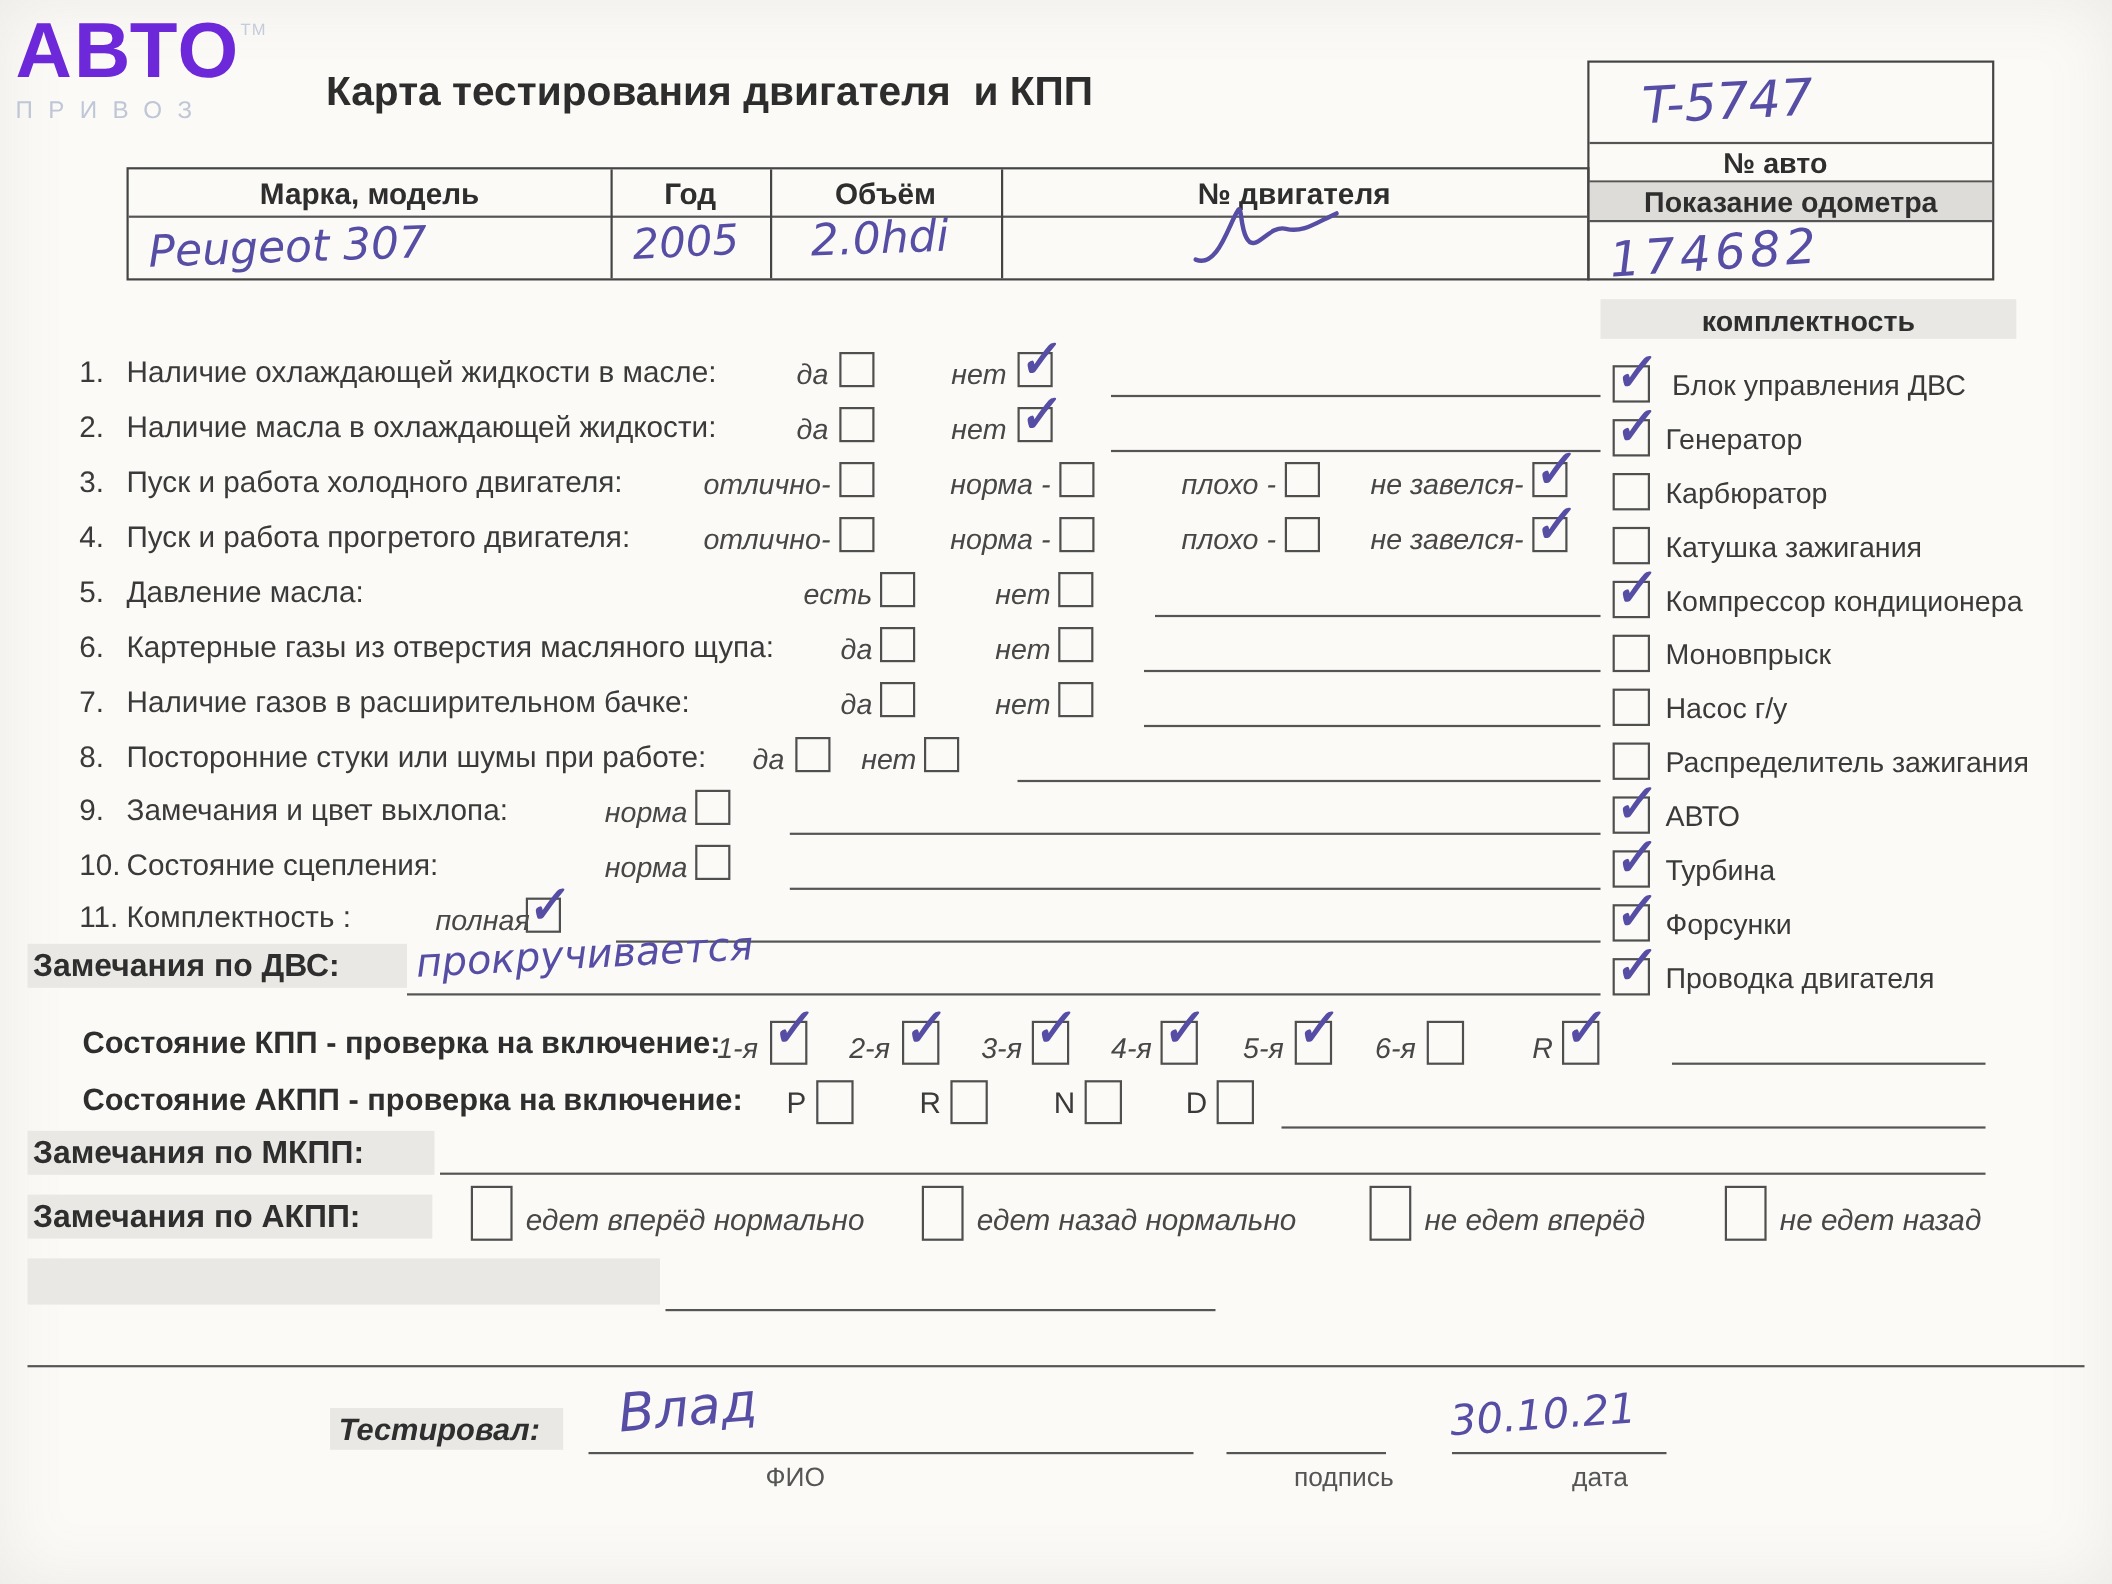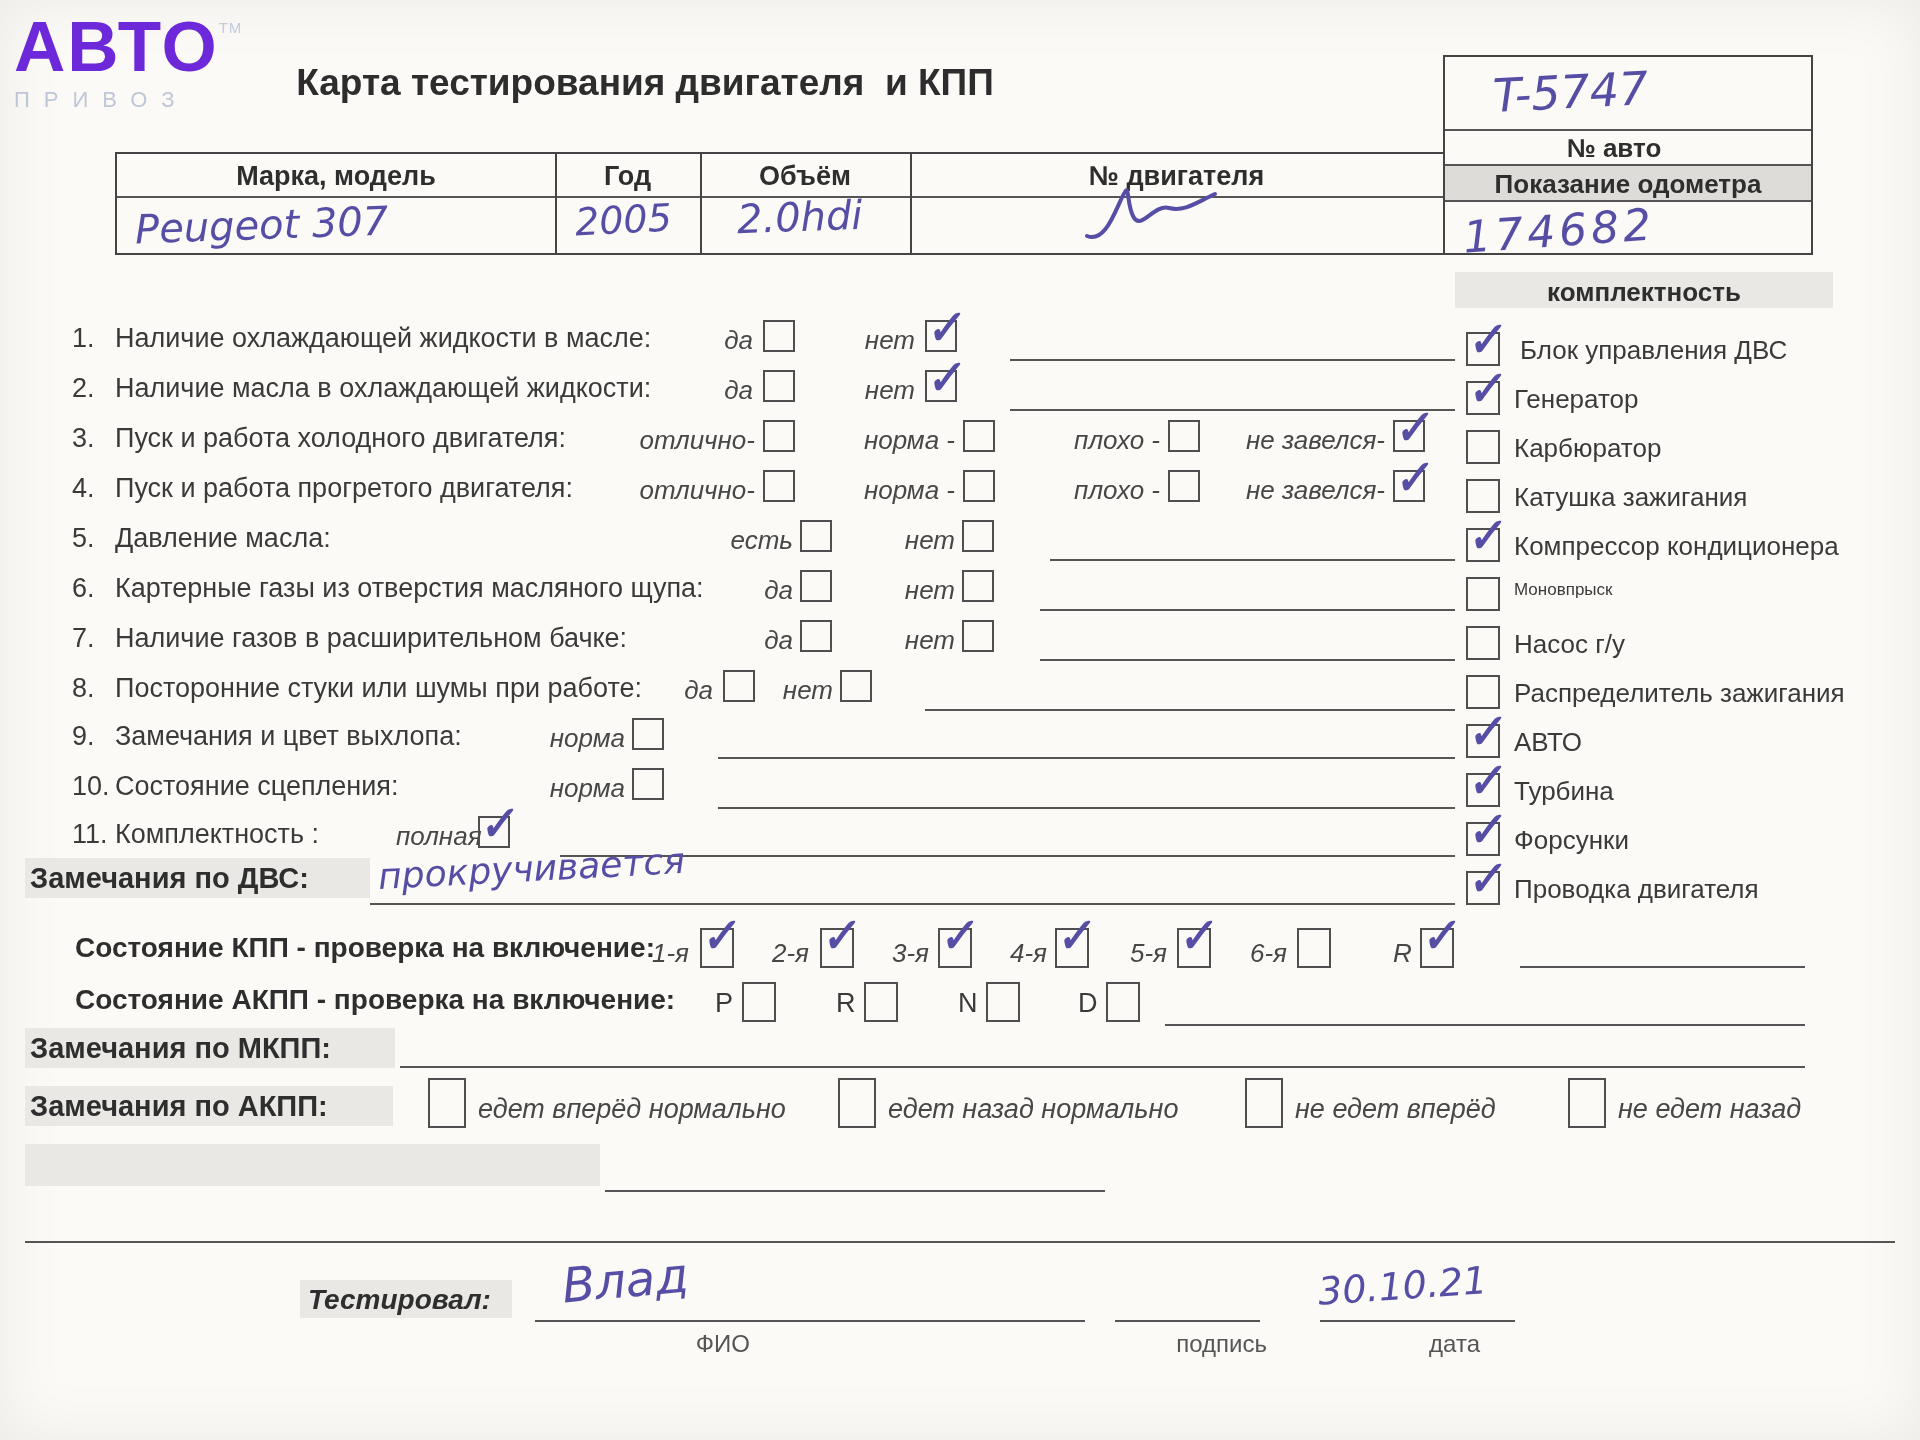--- a/index.html
+++ b/index.html
@@ -88,21 +88,21 @@
   <div class="lbl" style="left:1514px;top:384px;font-size:26px">Генератор</div>
   <div class="cb eq" style="left:1466px;top:430px"></div>
   <div class="lbl" style="left:1514px;top:433px;font-size:26px">Карбюратор</div>
   <div class="cb eq" style="left:1466px;top:479px"></div>
   <div class="lbl" style="left:1514px;top:482px;font-size:26px">Катушка зажигания</div>
   <div class="cb eq" style="left:1466px;top:528px">
       <span class="mark">✓</span>
     </div>
   <div class="lbl" style="left:1514px;top:531px;font-size:26px">Компрессор кондиционера</div>
   <div class="cb eq" style="left:1466px;top:577px"></div>
-  <div class="lbl" style="left:1514px;top:580px;font-size:17px">Моновпрыск</div>
+  <div class="lbl" style="left:1514px;top:580px;font-size:26px">Моновпрыск</div>
   <div class="cb eq" style="left:1466px;top:626px"></div>
   <div class="lbl" style="left:1514px;top:629px;font-size:26px">Насос г/у</div>
   <div class="cb eq" style="left:1466px;top:675px"></div>
   <div class="lbl" style="left:1514px;top:678px;font-size:26px">Распределитель зажигания</div>
   <div class="cb eq" style="left:1466px;top:724px">
       <span class="mark">✓</span>
     </div>
   <div class="lbl" style="left:1514px;top:727px;font-size:26px">АВТО</div>
   <div class="cb eq" style="left:1466px;top:773px">
       <span class="mark">✓</span>

